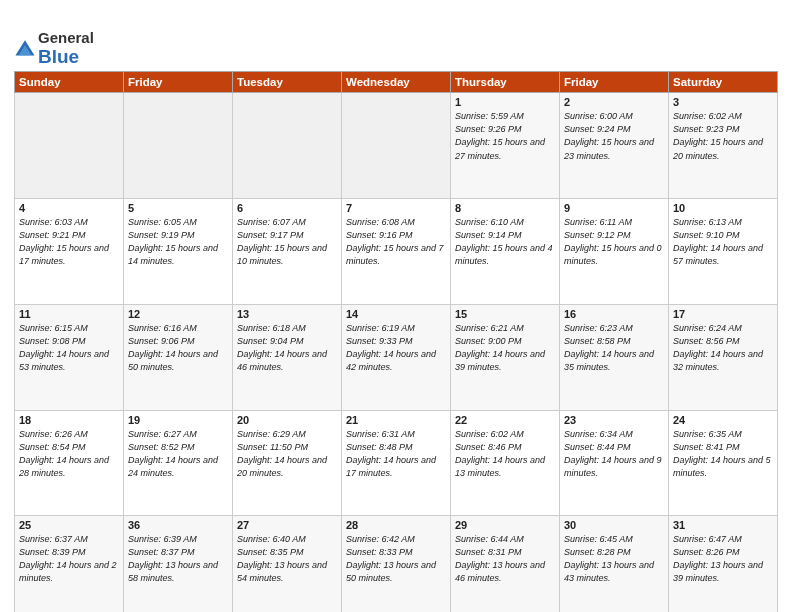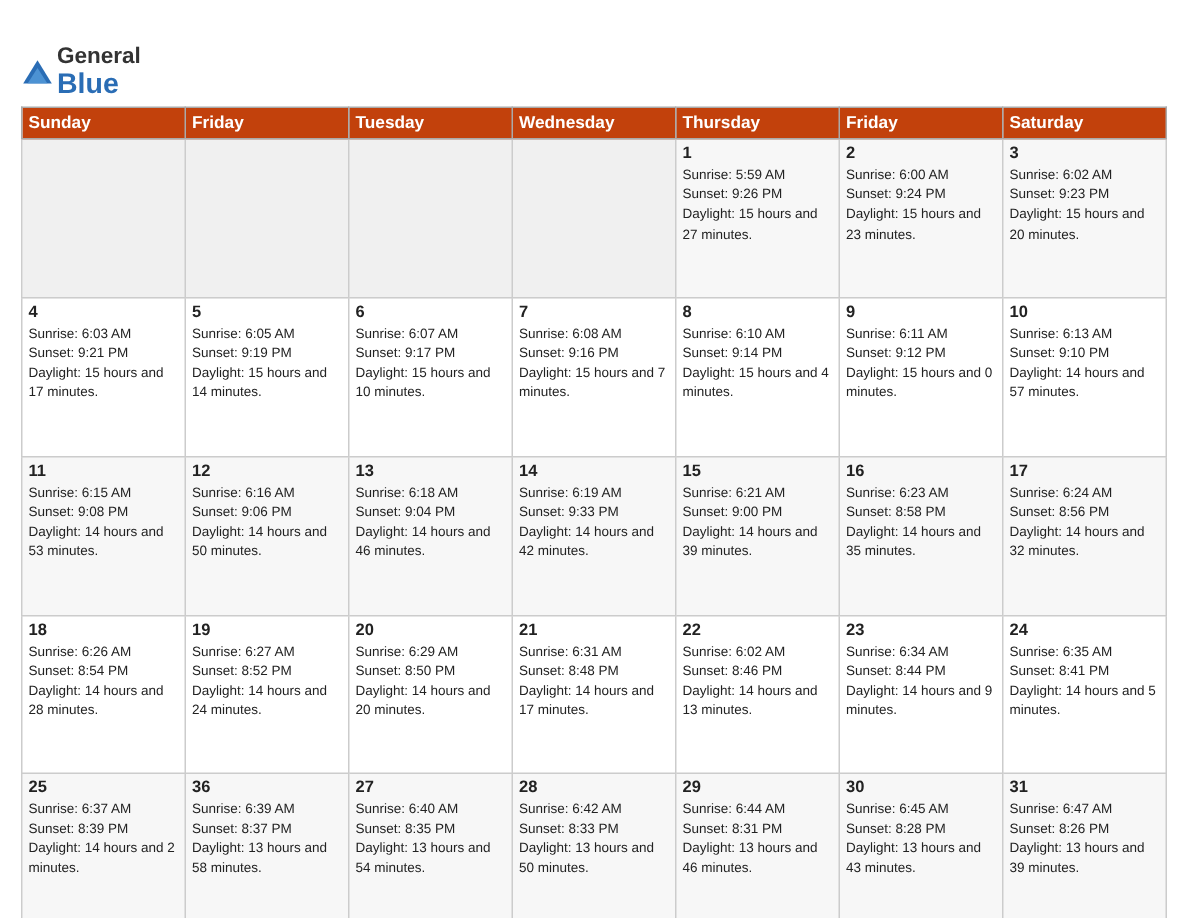--- a/index.html
+++ b/index.html
@@ -96,20 +96,21 @@
     .day-number {
       font-size: 11px;
       font-weight: bold;
       margin-bottom: 2px;
       display: block;
     }
     .day-info {
       font-size: 9px;
       line-height: 1.45;
       color: #222;
+      font-style: italic;
     }
     .footer-note {
       font-size: 10px;
       color: #555;
       margin-top: 3px;
       text-align: left;
     }
   </style>
 </head>
 <body>
@@ -283,21 +284,21 @@
           <td>
             <span class="day-number">19</span>
             <div class="day-info">Sunrise: 6:27 AM
 Sunset: 8:52 PM
 Daylight: 14 hours
 and 24 minutes.</div>
           </td>
           <td>
             <span class="day-number">20</span>
             <div class="day-info">Sunrise: 6:29 AM
-Sunset: 8:50 PM
+Sunset: 11:50 PM
 Daylight: 14 hours
 and 20 minutes.</div>
           </td>
           <td>
             <span class="day-number">21</span>
             <div class="day-info">Sunrise: 6:31 AM
 Sunset: 8:48 PM
 Daylight: 14 hours
 and 17 minutes.</div>
           </td>

